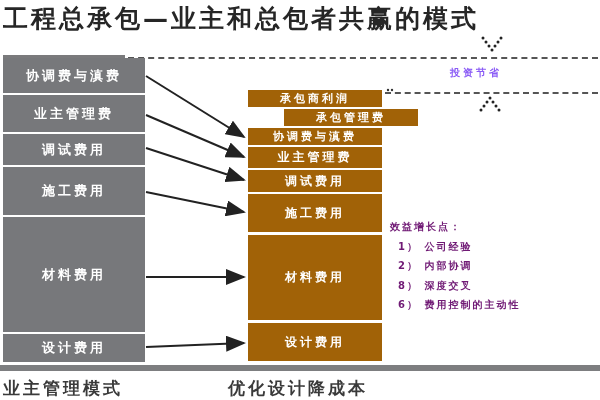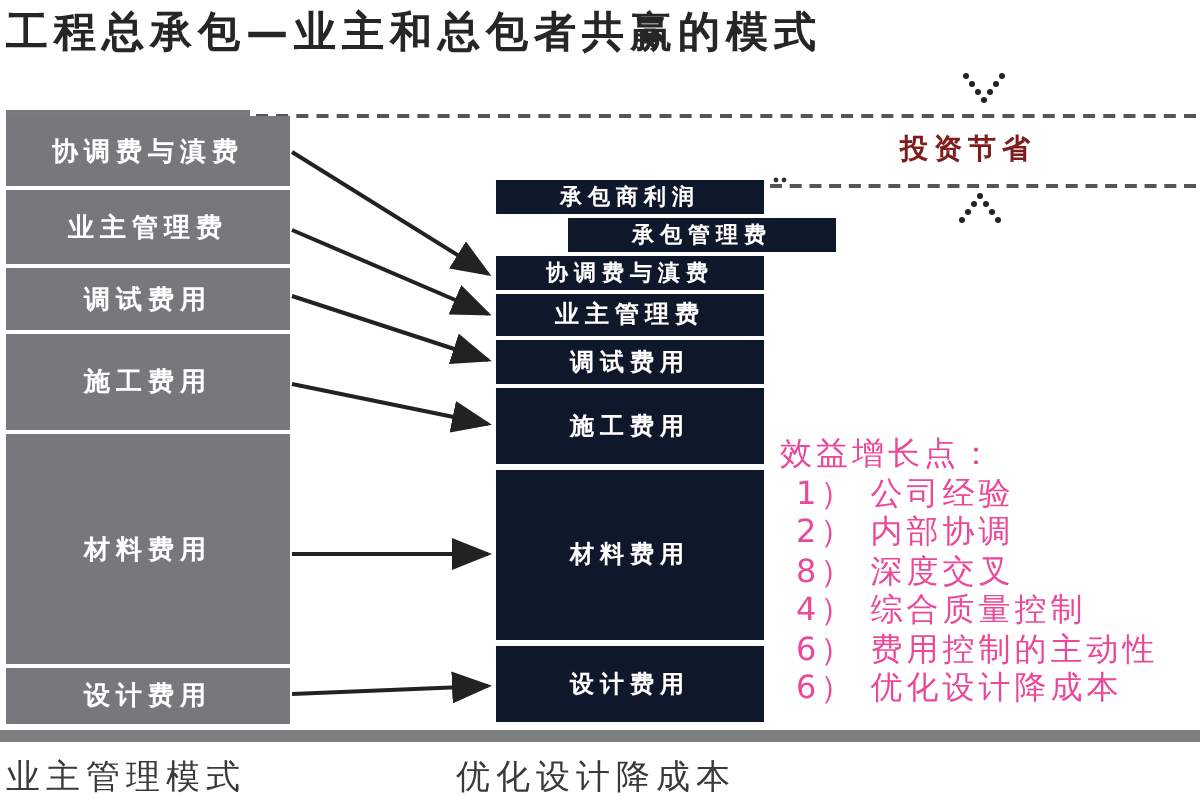--- a/index.html
+++ b/index.html
@@ -1,30 +1,30 @@
 <!DOCTYPE html>
 <html><head>
 <meta charset="utf-8">
 <style>
   html, body { margin:0; padding:0; }
   body { width:600px; height:400px; background:#ffffff; position:relative; overflow:hidden;
          font-family:"DejaVu Sans", sans-serif; }
-  .title { position:absolute; left:3px; top:2px; font-size:21px; font-weight:bold; color:#262626; letter-spacing:3px; white-space:nowrap; }
+  .title { position:absolute; left:3px; top:2px; font-size:25px; font-weight:bold; color:#262626; letter-spacing:3px; white-space:nowrap; }
   .topbar { position:absolute; left:3px; top:55px; width:122px; height:4px; background:#7a7a7c; }
   .dash { position:absolute; height:0; border-top:2px dashed #555; }
   .gbox { position:absolute; left:3px; width:142px; background:#77787b; color:#fff; font-weight:bold; font-size:13px;
           display:flex; align-items:center; justify-content:center; letter-spacing:3px; }
-  .ybox { position:absolute; left:248px; width:134px; background:#0f172a; color:#fff; font-weight:bold;
+  .ybox { position:absolute; left:248px; width:134px; background:#a16207; color:#fff; font-weight:bold;
           display:flex; align-items:center; justify-content:center; letter-spacing:3px; }
-  .saving { position:absolute; left:450px; top:66px; font-size:14px; font-weight:bold; color:#7f1d1d; letter-spacing:3px; }
-  .benefits { position:absolute; left:390px; top:217px; color:#ec4899; font-weight:normal; font-size:16px; line-height:19.5px; }
+  .saving { position:absolute; left:450px; top:66px; font-size:10px; font-weight:bold; color:#8b5cf6; letter-spacing:3px; }
+  .benefits { position:absolute; left:390px; top:217px; color:#701a75; font-weight:bold; font-size:10px; line-height:19.5px; }
   .benefits .hd { letter-spacing:2px; }
   .benefits .it { padding-left:8px; letter-spacing:2px; white-space:nowrap; }
   .divider { position:absolute; left:0; top:365px; width:600px; height:6px; background:#7d7e80; }
-  .label { position:absolute; top:377px; font-size:17px; font-weight:normal; color:#3a3a3a; letter-spacing:3px; }
+  .label { position:absolute; top:377px; font-size:17px; font-weight:bold; color:#3a3a3a; letter-spacing:3px; }
   svg { position:absolute; left:0; top:0; }
 </style>
 </head>
 <body>
 
 <div class="title">工程总承包—业主和总包者共赢的模式</div>
 <div class="topbar"></div>
 <div class="dash" style="left:128px; top:57px; width:470px;"></div>
 <div class="dash" style="left:385px; top:92px; width:213px;"></div>
 
@@ -110,20 +110,18 @@
   </g>
 </svg>
 
 <div class="saving">投资节省</div>
 
 <div class="benefits">
   <div class="hd">效益增长点：</div>
   <div class="it">1） 公司经验</div>
   <div class="it">2） 内部协调</div>
   <div class="it">8） 深度交叉</div>
-  <div class="it">4） 综合质量控制</div>
   <div class="it">6） 费用控制的主动性</div>
-  <div class="it">6） 优化设计降成本</div>
 </div>
 
 <div class="divider"></div>
 <div class="label" style="left:3px;">业主管理模式</div>
 <div class="label" style="left:228px;">优化设计降成本</div>
 
 </body></html>

